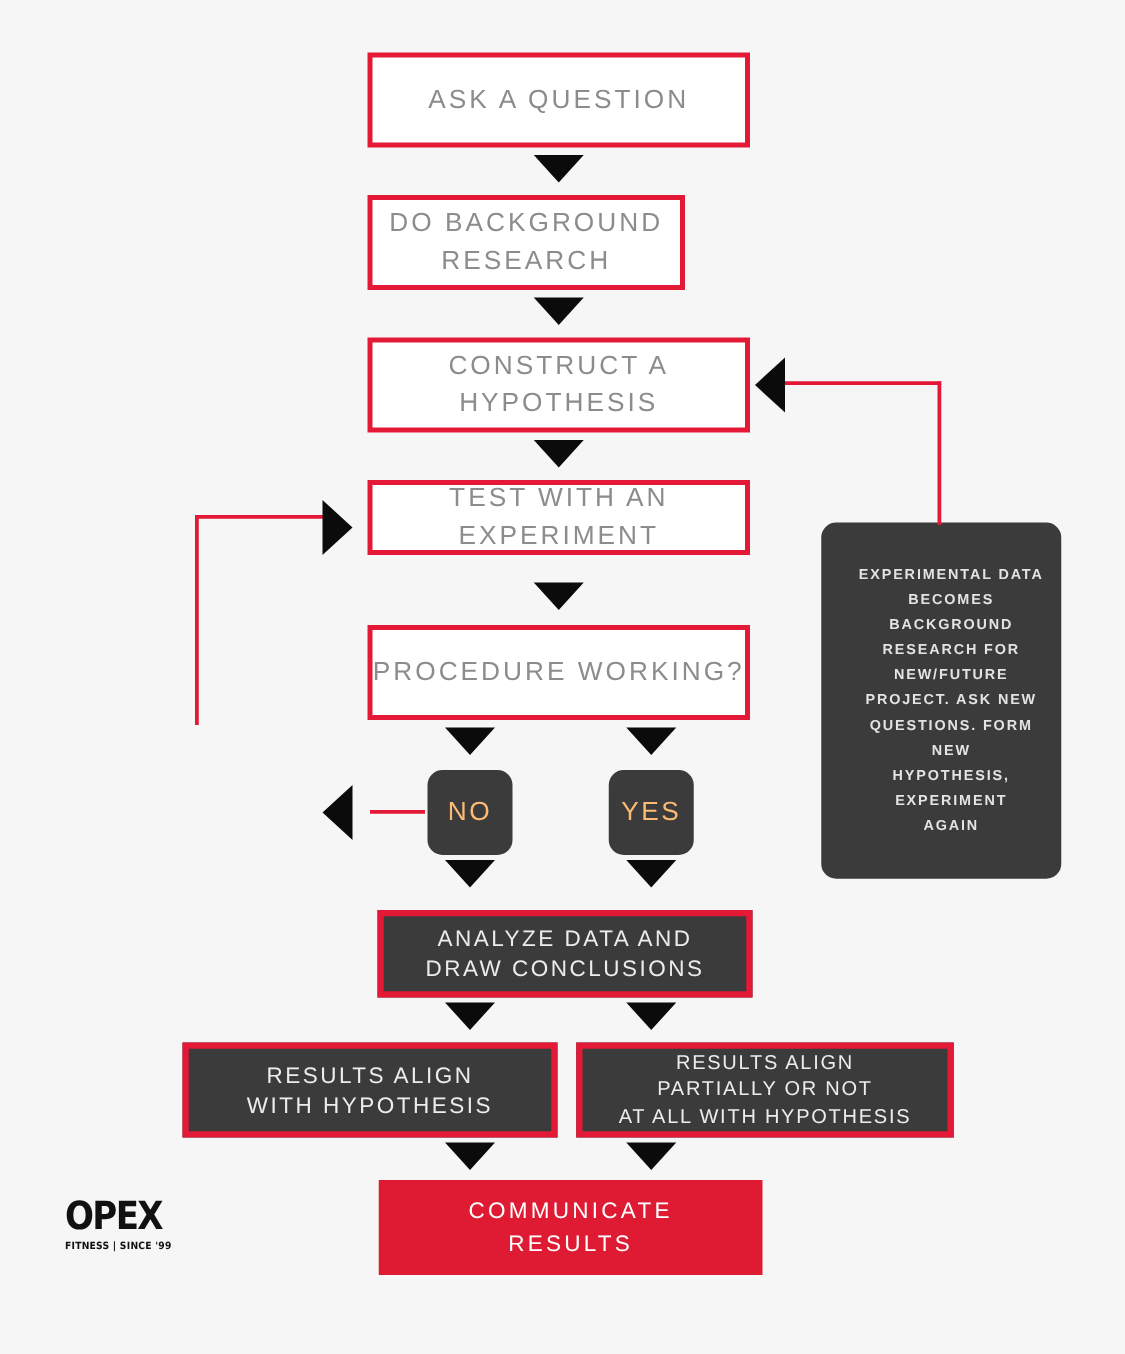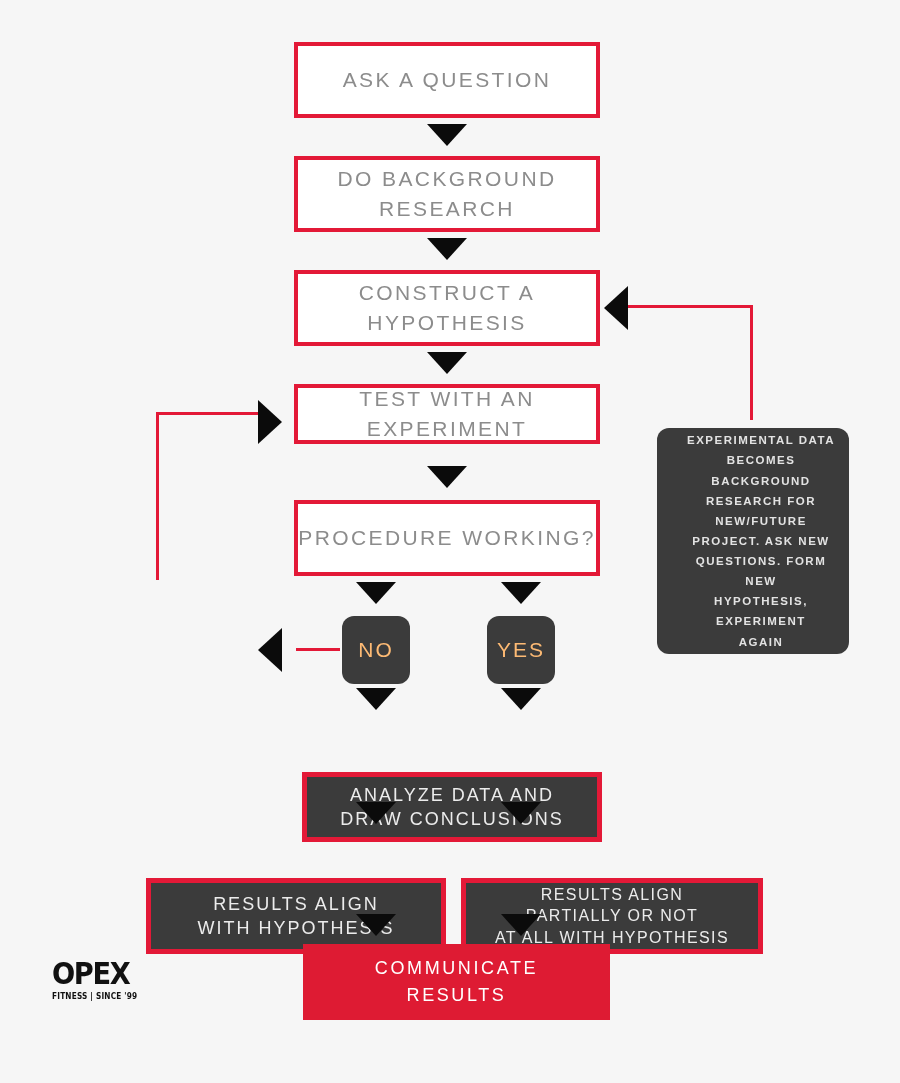--- a/index.html
+++ b/index.html
@@ -59,21 +59,20 @@
   }
 
   
   .node.dark-red {
     background: #3b3b3b;
     border: 5px solid #e31937;
     color: #ececec;
     font-size: 18px;
     letter-spacing: 2px;
     line-height: 1.35;
-    margin-top: 44px;
   }
 
   
   .node.solid-red {
     background: #de1b33;
     color: #ffffff;
     font-size: 18px;
     letter-spacing: 2.6px;
     line-height: 1.5;
   }
@@ -130,21 +129,21 @@
 </style>
 </head>
 <body>
 
 <div id="stage">
 
   <div class="node white" style="left:294px; top:42px; width:306px; height:76px;">ASK A QUESTION</div>
 
   <div class="arrow-down" style="left:427px; top:124px;"></div>
 
-  <div class="node white" style="left:294px; top:156px; width:306px; height:76px;">DO BACKGROUND
+  <div class="node white" style="left:294px; top:156px; width:254px; height:76px;">DO BACKGROUND
 RESEARCH</div>
 
   <div class="arrow-down" style="left:427px; top:238px;"></div>
 
   <div class="node white" style="left:294px; top:270px; width:306px; height:76px;">CONSTRUCT A
 HYPOTHESIS</div>
 
   <div class="arrow-down" style="left:427px; top:352px;"></div>
 
   <div class="node white" style="left:294px; top:384px; width:306px; height:60px;">TEST WITH AN
@@ -165,21 +164,21 @@
   <div class="arrow-down" style="left:501px; top:688px;"></div>
 
 
   <div class="line-h" style="left:296px; top:648px; width:44px;"></div>
   <div class="arrow-left" style="left:258px; top:628px;"></div>
 
   <div class="line-v" style="left:156px; top:412px; height:168px;"></div>
   <div class="line-h" style="left:156px; top:412px; width:104px;"></div>
   <div class="arrow-right" style="left:258px; top:400px;"></div>
 
-  <div class="node dark-card" style="left:657px; top:428px; width:192px; height:226px;padding-left:28px;">EXPERIMENTAL DATA
+  <div class="node dark-card" style="left:657px; top:418px; width:192px; height:285px;padding-left:28px;">EXPERIMENTAL DATA
 BECOMES BACKGROUND
 RESEARCH FOR
 NEW/FUTURE
 PROJECT. ASK NEW
 QUESTIONS. FORM NEW
 HYPOTHESIS,
 EXPERIMENT
 AGAIN</div>
 
   <div class="line-v" style="left:750px; top:305px; height:115px;"></div>

